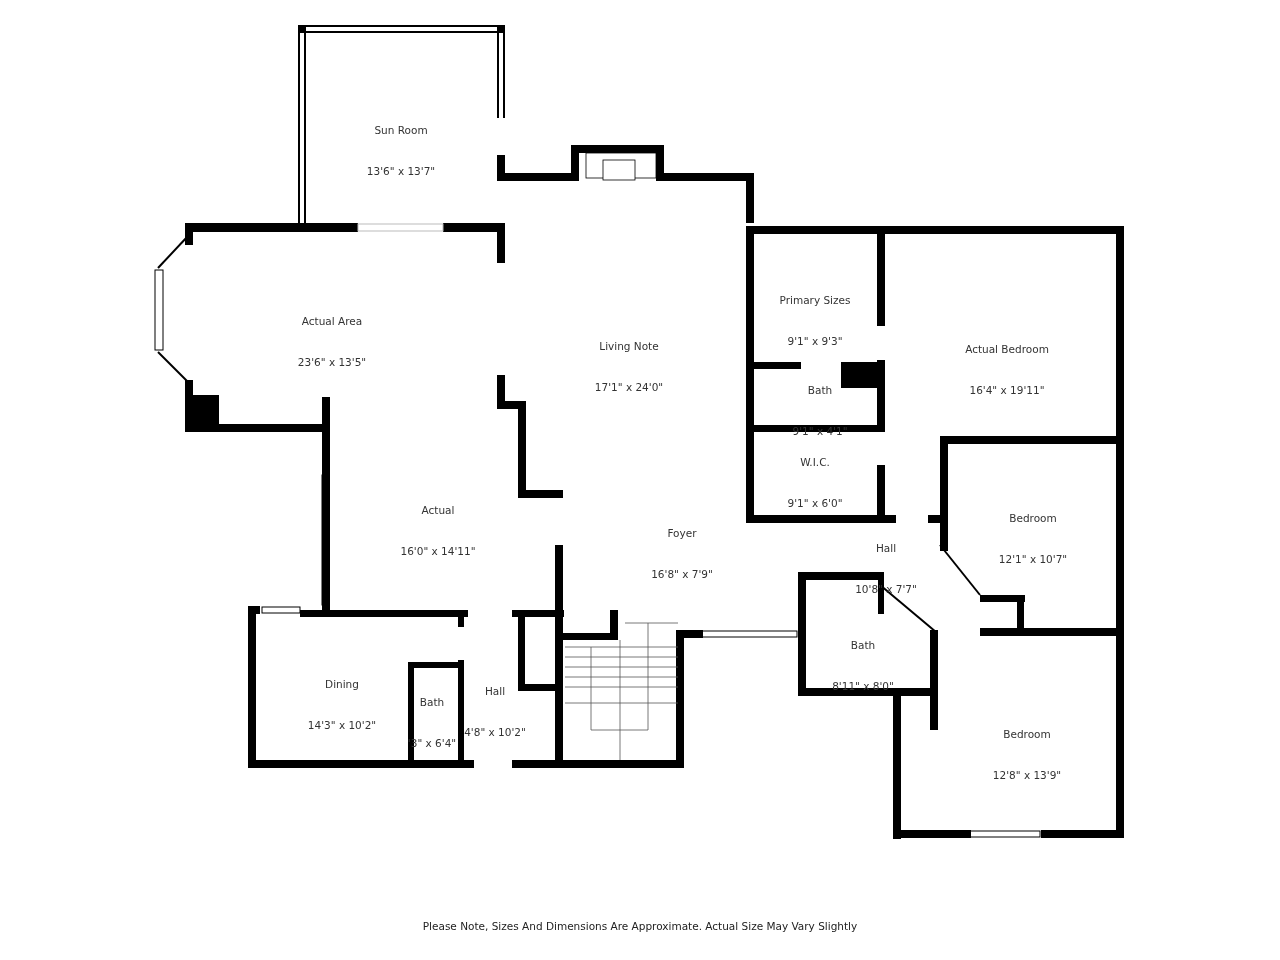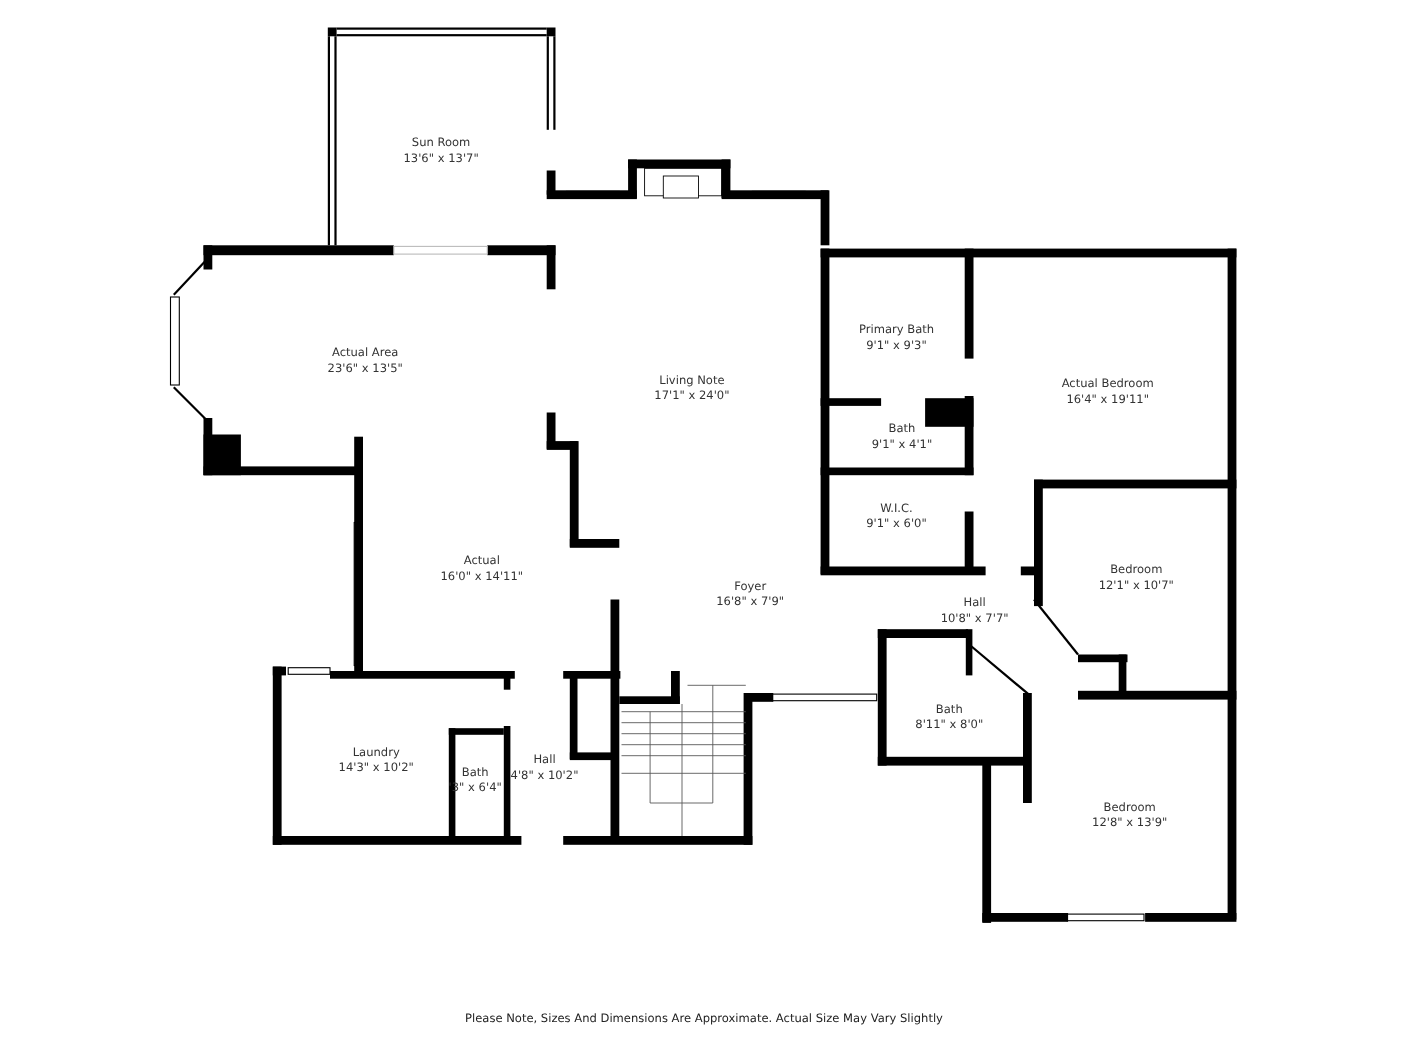--- a/index.html
+++ b/index.html
@@ -1,19 +1,19 @@
 <!DOCTYPE html>
 <html><head>
 <meta charset="utf-8">
 <style>
   html,body{margin:0;padding:0;background:#ffffff;}
   body{width:1280px;height:960px;position:relative;overflow:hidden;font-family:"DejaVu Sans","Liberation Sans",sans-serif;}
   #plan{position:absolute;left:0;top:0;width:1280px;height:960px;}
   .lbl{position:absolute;text-align:center;font-size:10.5px;color:#333;line-height:14px;transform:translate(-50%,-50%);white-space:nowrap;}
-  .lbl span{display:block;}
+  .lbl span{display:block;margin-top:27px;}
   .note{position:absolute;left:0;width:1280px;top:920px;text-align:center;font-size:10.5px;color:#222;}
 </style>
 </head>
 <body>
 
 <svg id="plan" viewBox="0 0 1280 960" xmlns="http://www.w3.org/2000/svg">
   <g fill="#000">
 
     <rect x="298" y="25" width="8" height="8"></rect>
       <rect x="497" y="25" width="8" height="8"></rect>
@@ -144,21 +144,21 @@
   </div>
 <div class="lbl" style="left:438px;top:517px">
     <span>Actual</span>
     <span>16'0" x 14'11"</span>
   </div>
 <div class="lbl" style="left:682px;top:540px">
     <span>Foyer</span>
     <span>16'8" x 7'9"</span>
   </div>
 <div class="lbl" style="left:815px;top:307px">
-    <span>Primary Bath</span>
+    <span>Primary Sizes</span>
     <span>9'1" x 9'3"</span>
   </div>
 <div class="lbl" style="left:820px;top:397px">
     <span>Bath</span>
     <span>9'1" x 4'1"</span>
   </div>
 <div class="lbl" style="left:815px;top:469px">
     <span>W.I.C.</span>
     <span>9'1" x 6'0"</span>
   </div>
@@ -176,21 +176,21 @@
   </div>
 <div class="lbl" style="left:863px;top:652px">
     <span>Bath</span>
     <span>8'11" x 8'0"</span>
   </div>
 <div class="lbl" style="left:1027px;top:741px">
     <span>Bedroom</span>
     <span>12'8" x 13'9"</span>
   </div>
 <div class="lbl" style="left:342px;top:691px">
-    <span>Laundry</span>
+    <span>Dining</span>
     <span>14'3" x 10'2"</span>
   </div>
 <div class="lbl" style="left:432px;top:709px">
     <span>Bath</span>
     <span>'3" x 6'4"</span>
   </div>
 <div class="lbl" style="left:495px;top:698px">
     <span>Hall</span>
     <span>4'8" x 10'2"</span>
   </div>

